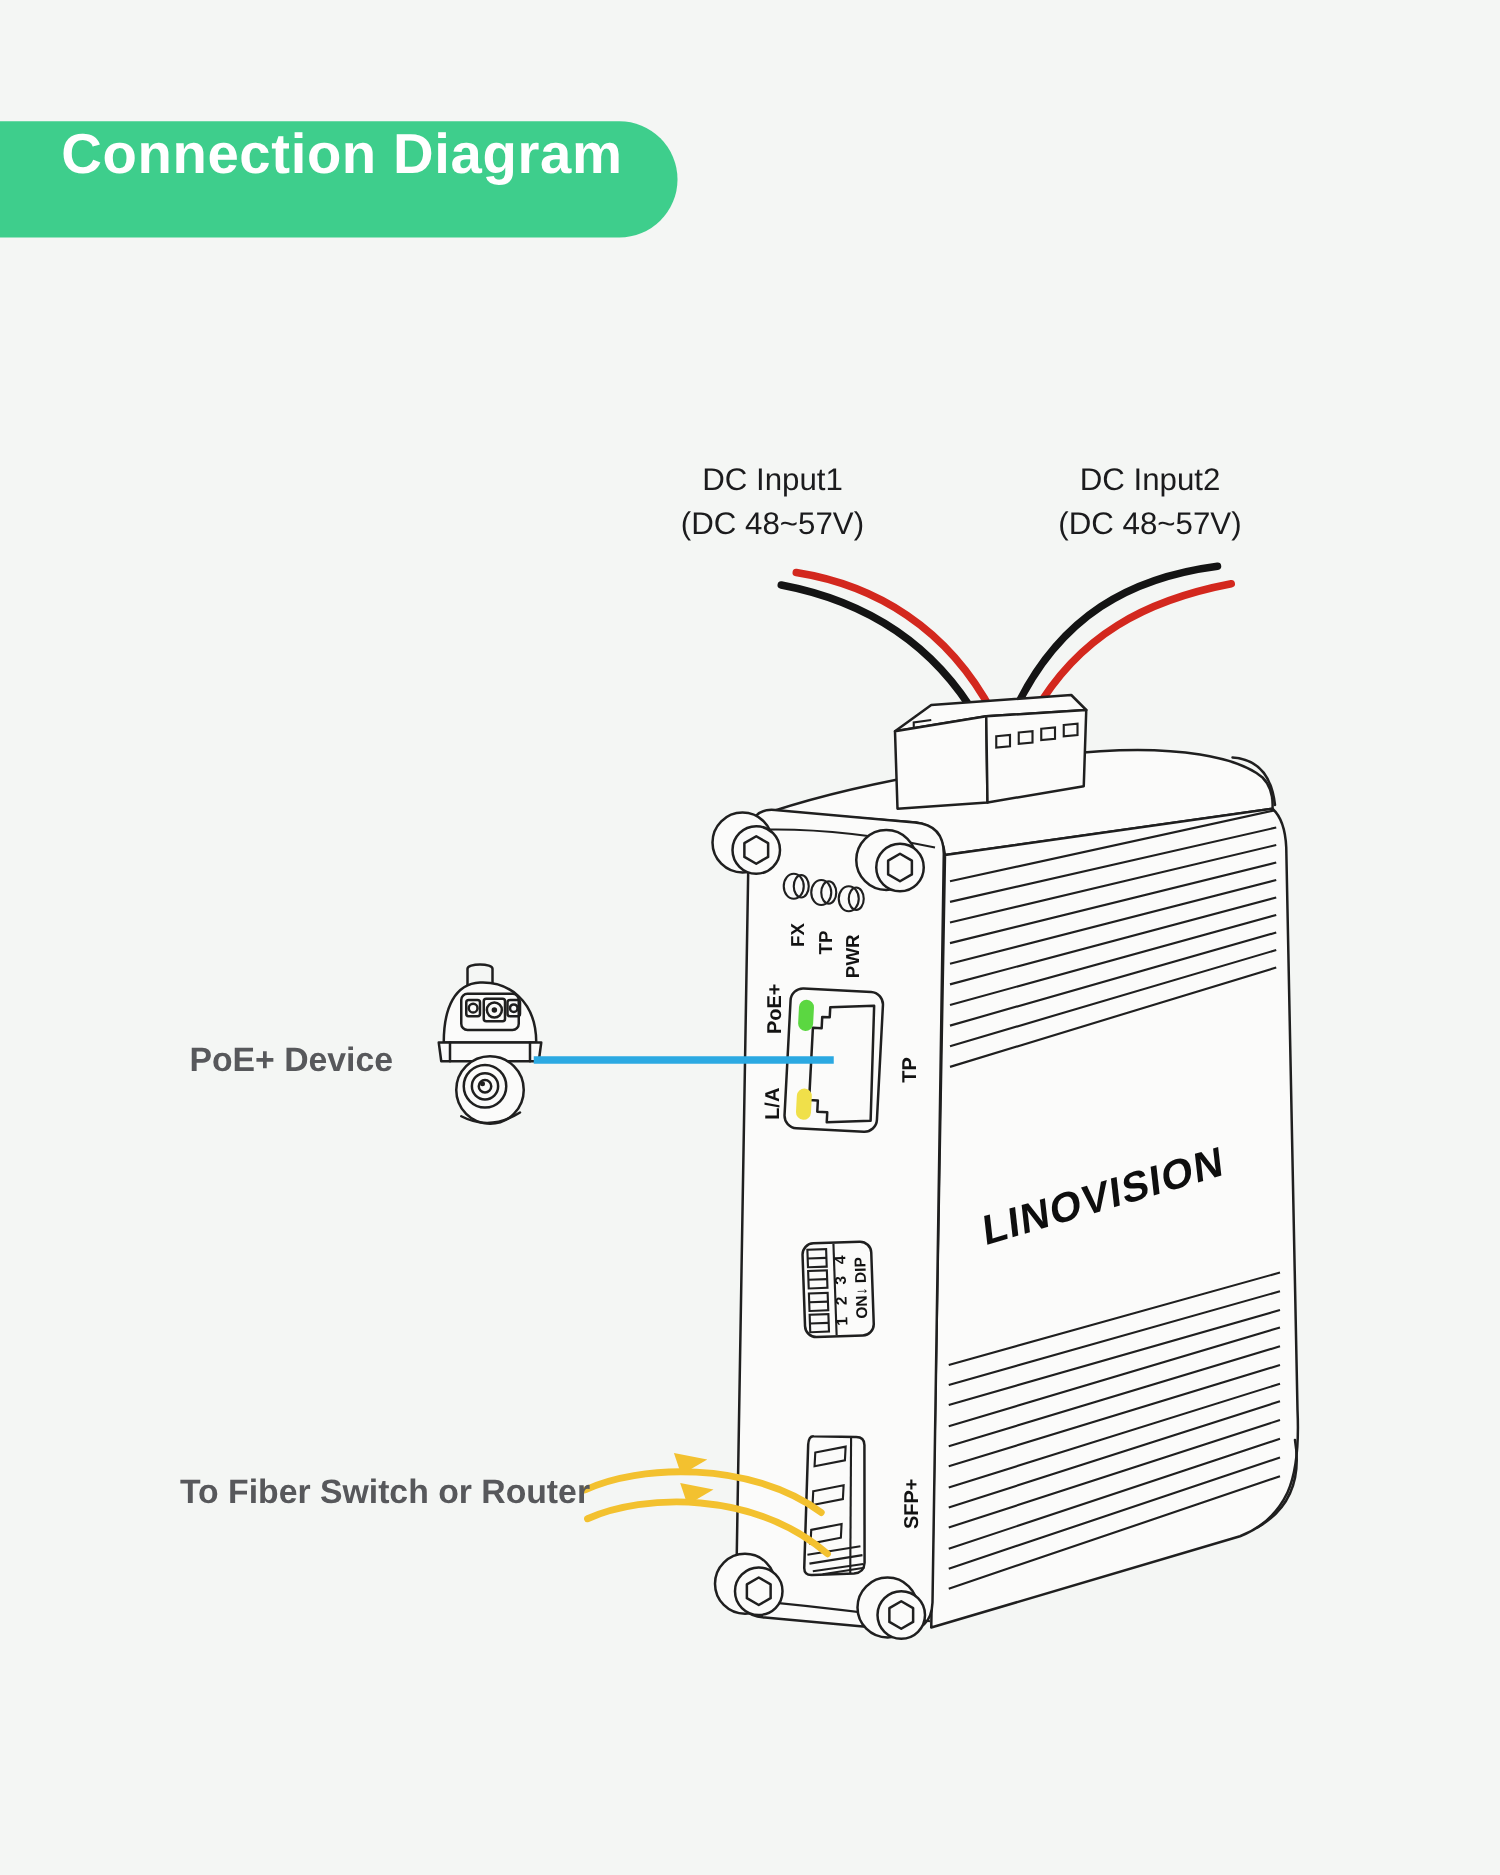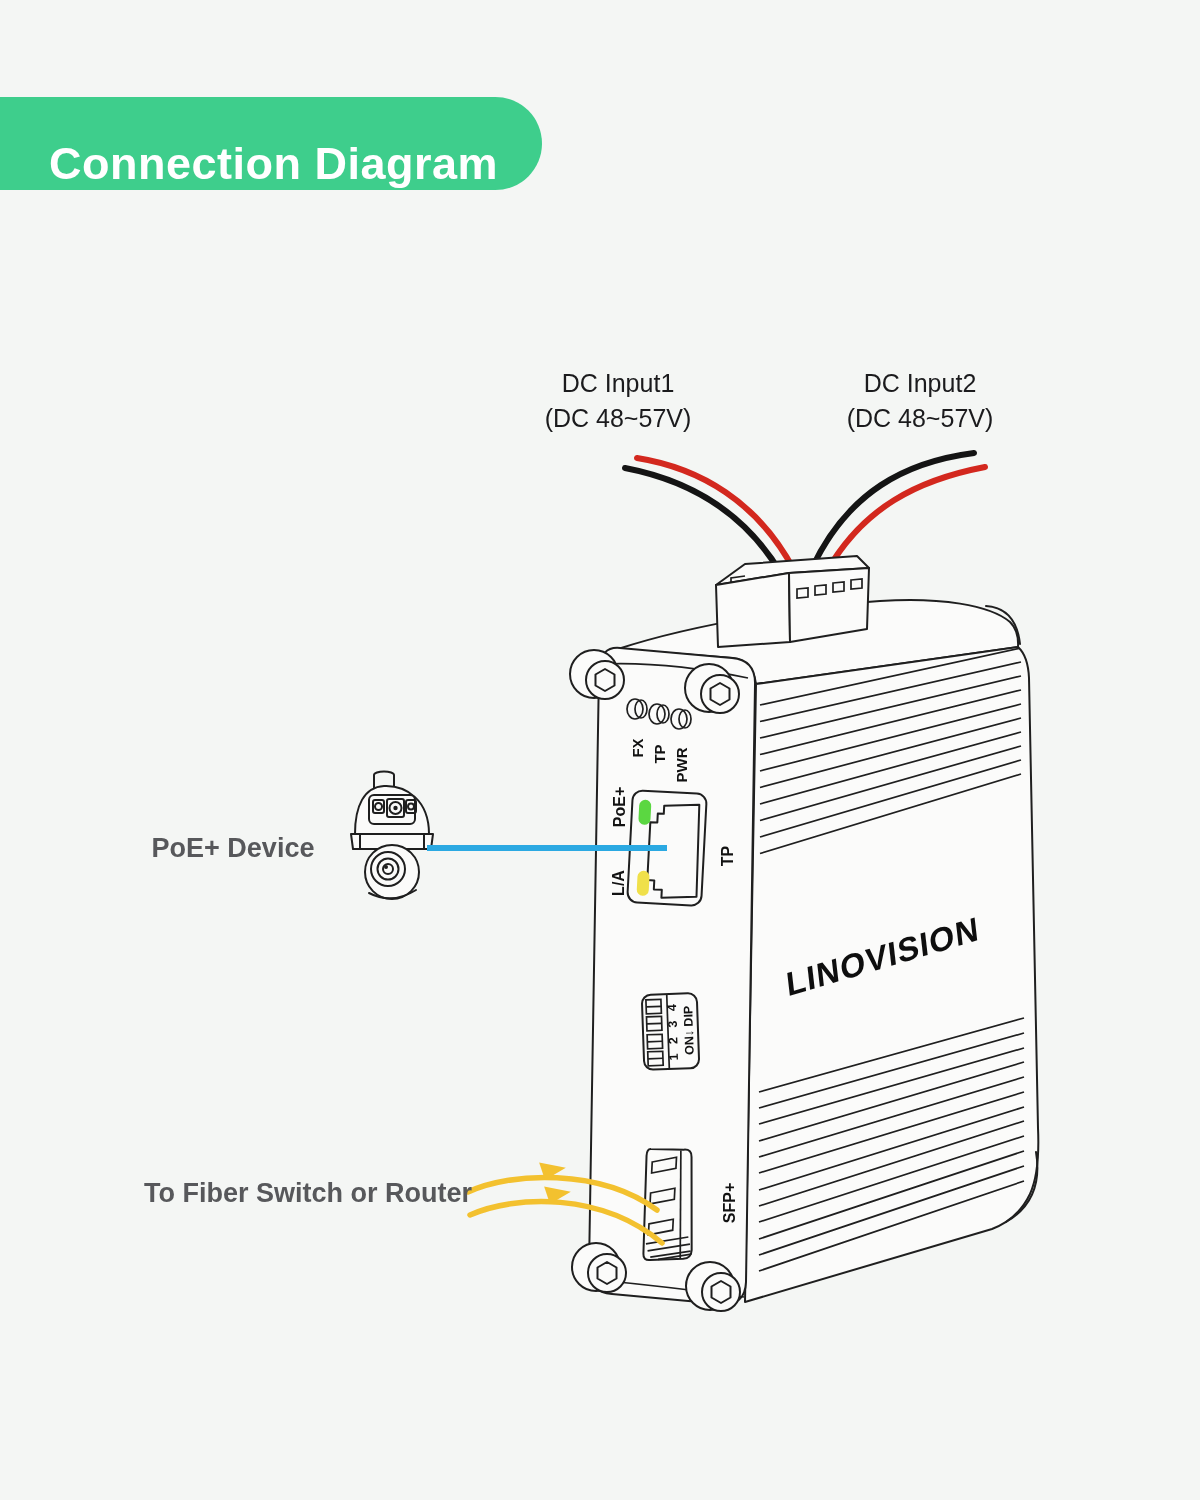--- a/index.html
+++ b/index.html
@@ -4,21 +4,21 @@
 <style>
   html,body{margin:0;padding:0;}
   .page{
     position:relative;width:1200px;height:1500px;
     background:#F4F6F4;overflow:hidden;
     font-family:"Liberation Sans",sans-serif;
   }
   .banner{
     position:absolute;left:0;top:97px;width:542px;height:93px;
     background:#3ECE8C;border-radius:0 47px 47px 0;
-    display:flex;align-items:flex-end;padding-left:49px;box-sizing:border-box;
+    display:flex;align-items:flex-start;padding-left:49px;box-sizing:border-box;
   }
   .banner-title{
     color:#ffffff;font-size:45px;font-weight:700;letter-spacing:.5px;
     font-family:"Liberation Sans",sans-serif;
   }
   svg{position:absolute;left:0;top:0;}
   .ln{fill:none;stroke:#1F1F1F;stroke-width:2;stroke-linejoin:round;stroke-linecap:round;}
   .ln-thin{fill:none;stroke:#1F1F1F;stroke-width:1.7;}
   .face{fill:#FBFBFA;stroke:#1F1F1F;stroke-width:2;stroke-linejoin:round;}
   .dc-label{font-size:25px;fill:#1B1B1D;text-anchor:middle;}

